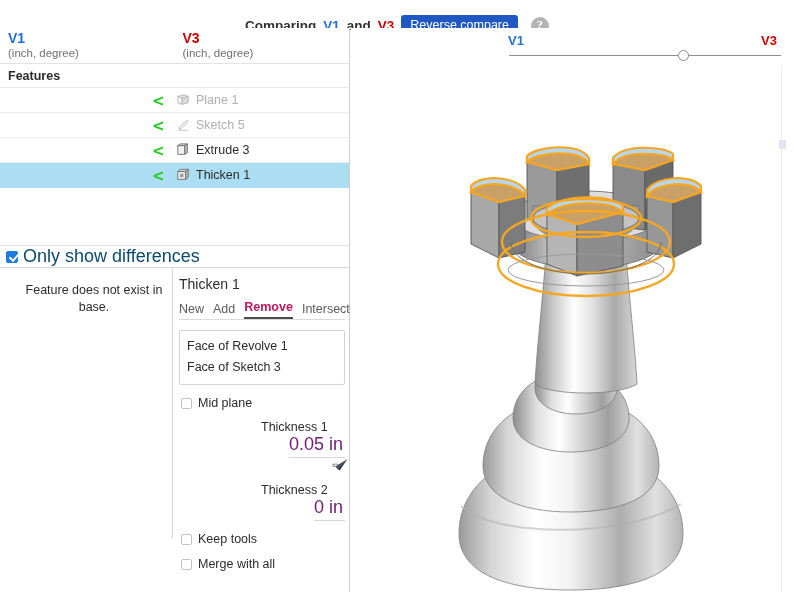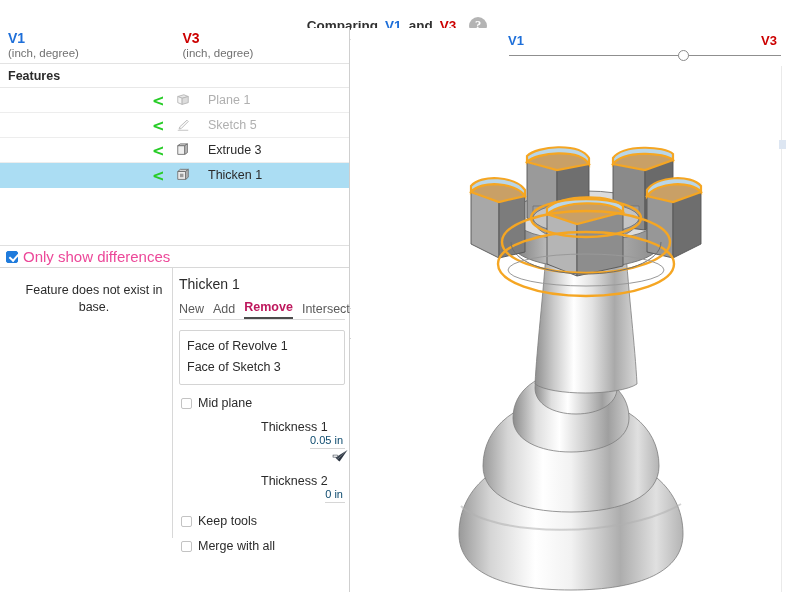--- a/index.html
+++ b/index.html
@@ -68,21 +68,21 @@
     border-bottom: 1px solid #ededed;
     position: relative;
   }
   .tree-row.selected { background: #abddf3; border-bottom-color: #abddf3; }
   .lt-marker {
     position: absolute; left: 152px; top: 0; height: 25px;
     display: flex; align-items: center;
     color: #27cc27; font-size: 15px; font-weight: 700;
     font-family: "DejaVu Sans", sans-serif;
   }
-  .tree-item { position: absolute; left: 176px; display: flex; align-items: center; gap: 18px; }
+  .tree-item { position: absolute; left: 176px; display: flex; align-items: center; gap: 6px; }
   .tree-label { font-size: 12.5px; color: #2b2b2b; white-space: nowrap; }
   .tree-label.dim { color: #b0b0b0; }
   .ficon { width: 14px; height: 14px; display: block; flex: none; }
 
   .spacer-fill { height: 58px; border-bottom: 1px solid #e0e0e0; }
 
   .only-diff {
     height: 22px; display: flex; align-items: center; gap: 5px;
     padding-left: 6px; border-bottom: 1px solid #d8d8d8;
     background: #fff;
@@ -90,21 +90,21 @@
   .cb {
     width: 12px; height: 12px; border: 1px solid #9a9a9a; border-radius: 2px;
     background: #fff; flex: none; display: inline-block; position: relative;
   }
   .cb.checked { background: #1f7bdc; border-color: #1f7bdc; }
   .cb.checked::after {
     content: ""; position: absolute; left: 3.5px; top: 0.5px;
     width: 3.5px; height: 7px; border: solid #fff;
     border-width: 0 2px 2px 0; transform: rotate(42deg);
   }
-  .only-diff-label { font-size: 15px; color: #ec4899; }
+  .only-diff-label { font-size: 18px; color: #0c4a6e; }
 
   
   .lower {
     display: flex; height: 270px;
   }
   .base-msg {
     width: 173px; padding: 14px 0 0 16px;
     text-align: center; font-size: 12.5px; color: #2b2b2b;
     line-height: 17px; font-weight: 500;
     border-right: 1px solid #d8d8d8;
@@ -125,21 +125,21 @@
   .qitem { font-size: 12.5px; color: #2b2b2b; line-height: 21px; }
 
   .frow { display: flex; align-items: center; gap: 6px; margin-top: 11px; padding-left: 2px;}
   .frow-label { font-size: 12.5px; color: #2b2b2b; }
   .cb2 { width: 11px; height: 11px; border: 1px solid #c3c3c3; background:#fff; border-radius:2px; flex:none;}
 
   .meas-row { display:flex; align-items:flex-end; margin-top: 10px; padding-left:2px;flex-direction:column;}
   .meas-label { font-size: 12.5px; color:#2b2b2b; width: 88px; }
   .meas-field {
     flex: 1; border-bottom: 1px solid #d6d6d6; text-align: right;
-    font-size: 11px; color: #0c4a6e; padding-right: 2px; padding-bottom:2px;
+    font-size: 18px; color: #701a75; padding-right: 2px; padding-bottom:2px;
     margin-right: 4px;
   }
   .flip-icon { width: 17px; height: 14px; margin-left: 1px; margin-bottom: 1px;}
 
   .part-field {
     margin: 11px 4px 0 2px; border: 1px solid #d4d4d4; border-radius: 2px;
     height: 24px; display: flex; align-items: center; padding-left: 7px;
     font-size: 12.5px; color: #2b2b2b;
   }
 
@@ -171,20 +171,21 @@
 <body>
 
 <div id="app">
 
   <div class="topbar">
     <div class="topbar-inner">
       <span class="cmp-word">Comparing</span>
       <span class="cmp-v1">V1</span>
       <span class="cmp-and">and</span>
       <span class="cmp-v3">V3</span>
+      <button class="rev-btn">Reverse compare</button>
       <span class="help-icon">?</span>
     </div>
   </div>
 
   <div class="left-panel">
 
     <div class="version-head">
       <div class="vh-col">
         <div class="vh-label v1">V1</div>
         <div class="vh-units">(inch, degree)</div>

